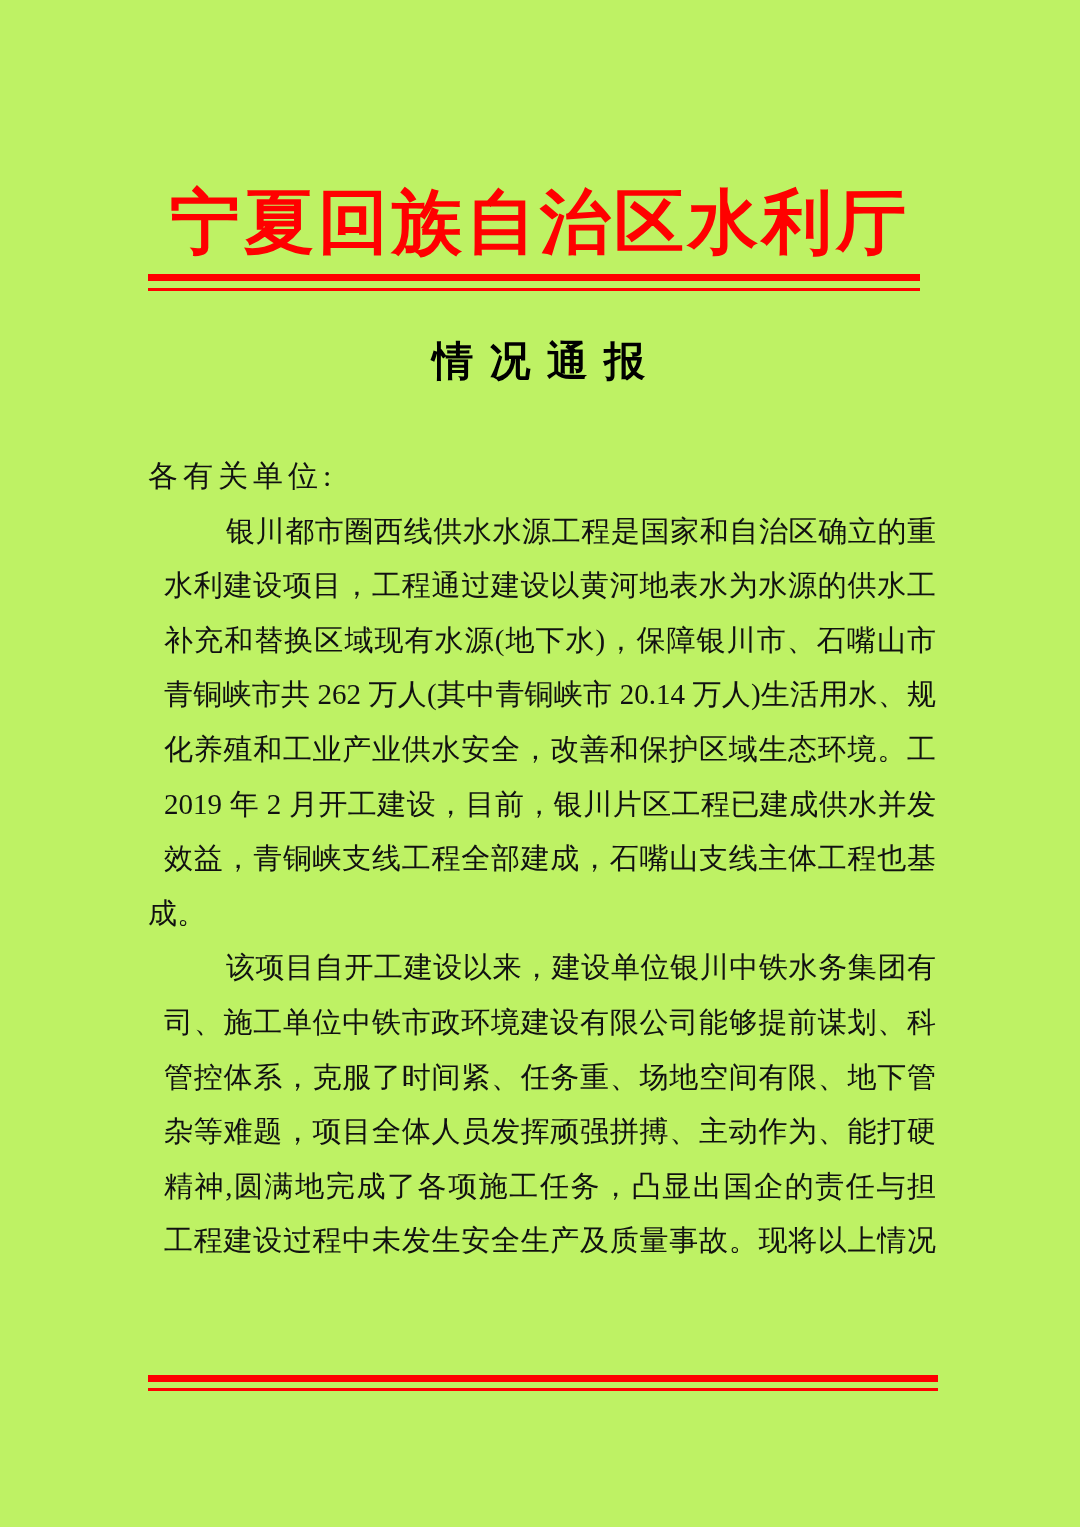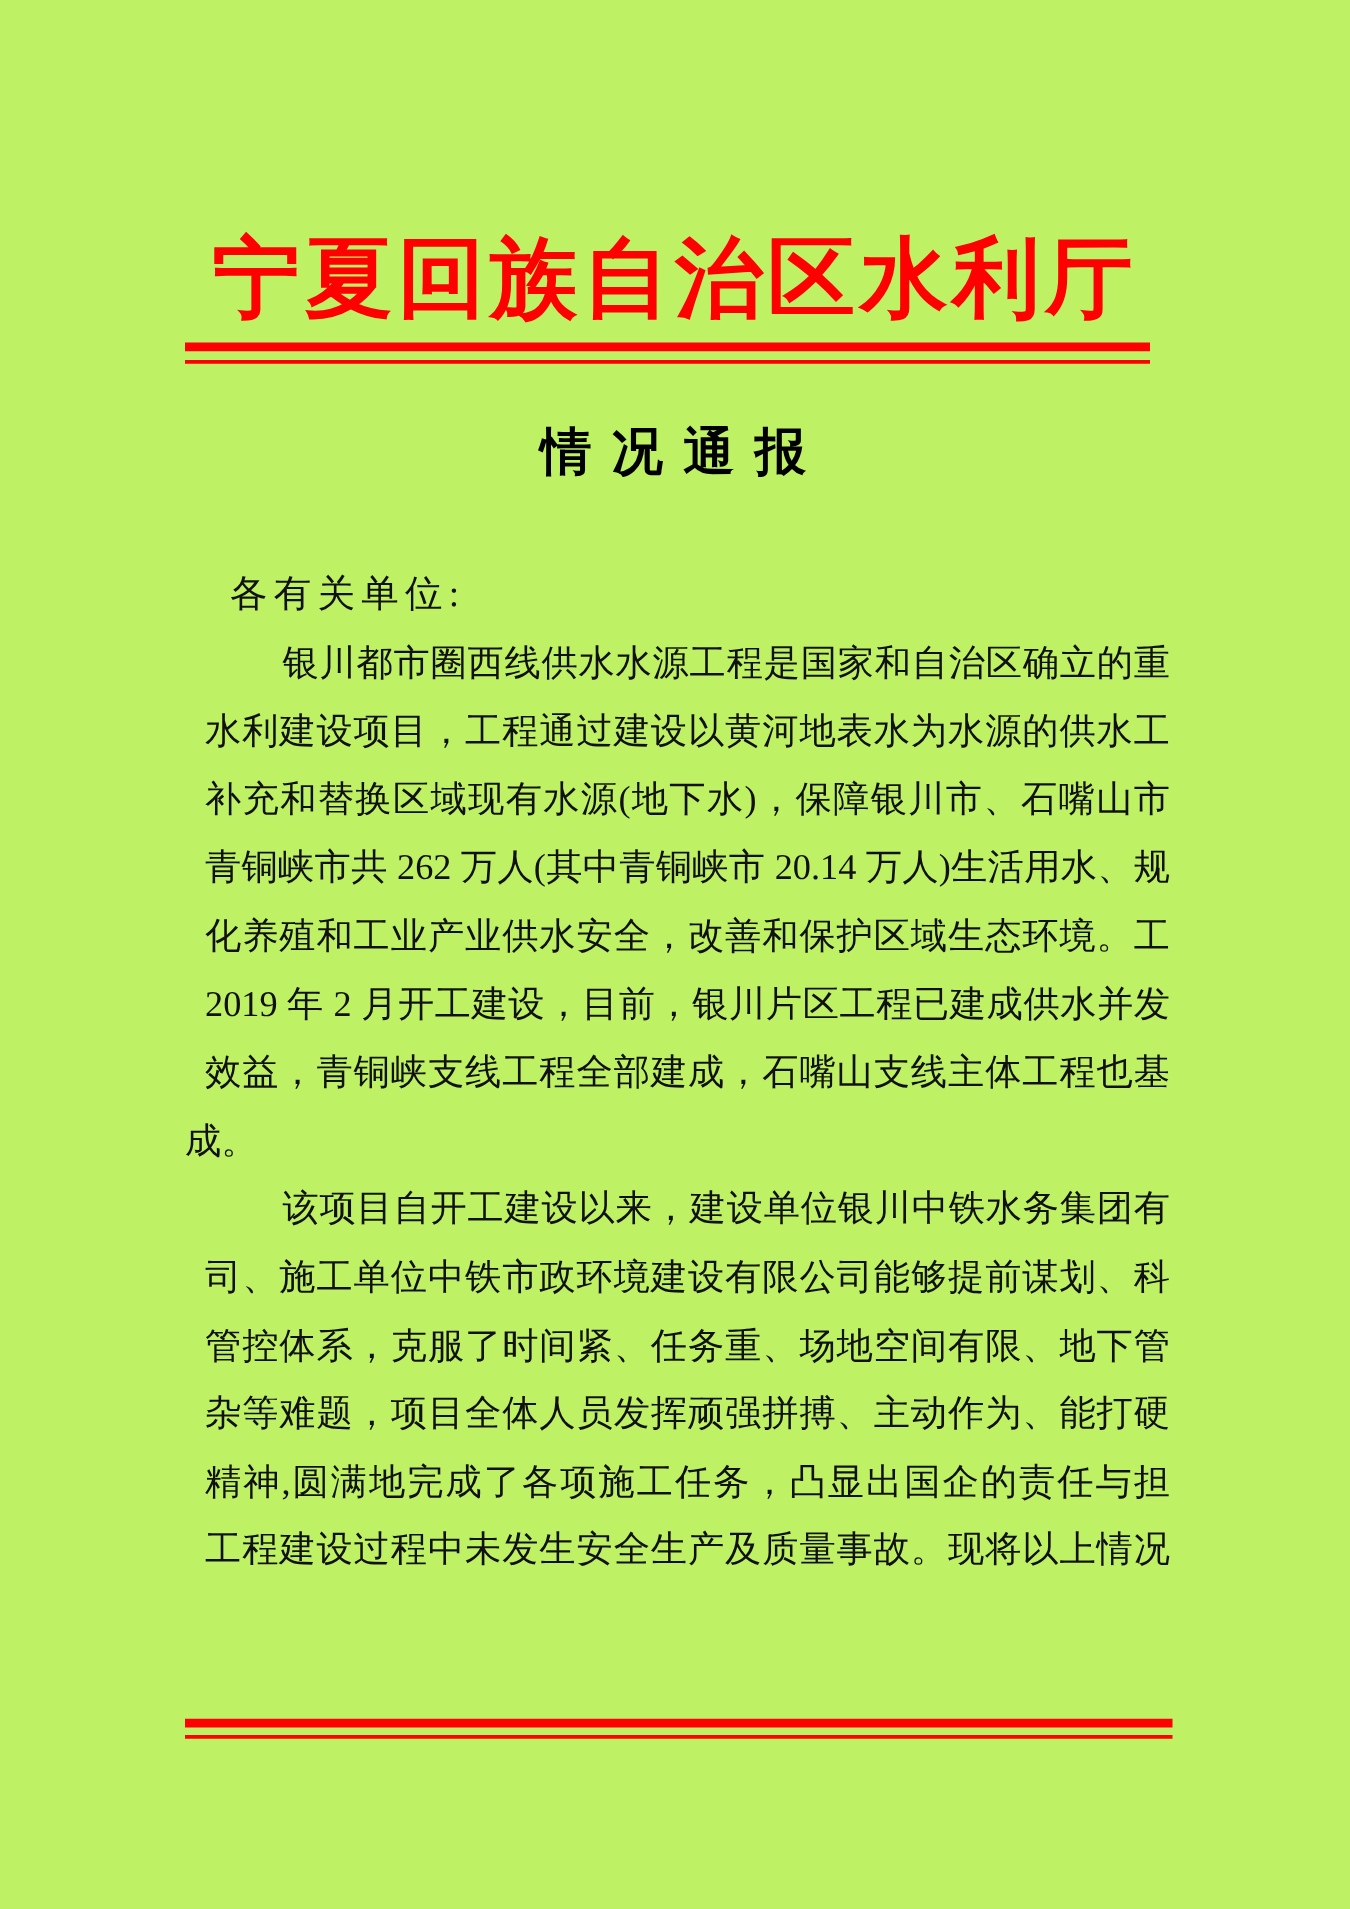--- a/index.html
+++ b/index.html
@@ -61,21 +61,21 @@
     line-height: 54.6px;
     overflow: hidden;
   }
   
   .j {
     text-align: justify;
     text-align-last: justify;
     margin-left: 16px;
   }
   .indent { text-indent: 62px; }
-  .salutation { letter-spacing: 5px; font-size: 30px; margin-left: 36px; }
+  .salutation { letter-spacing: 5px; font-size: 30px; }
 </style>
 </head>
 <body>
 
 <div class="page">
 
   <div class="agency-title">宁夏回族自治区水利厅</div>
 
   <div class="rule rule-thick-top"></div>
   <div class="rule rule-thin-top"></div>

